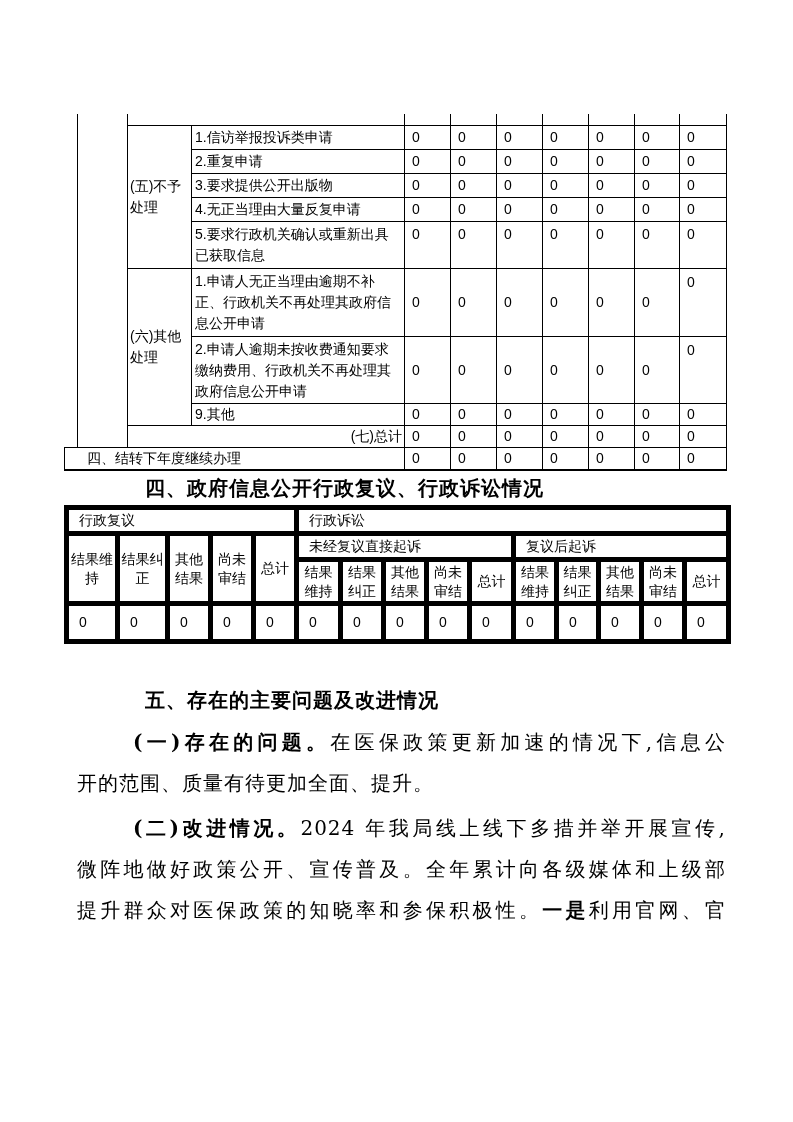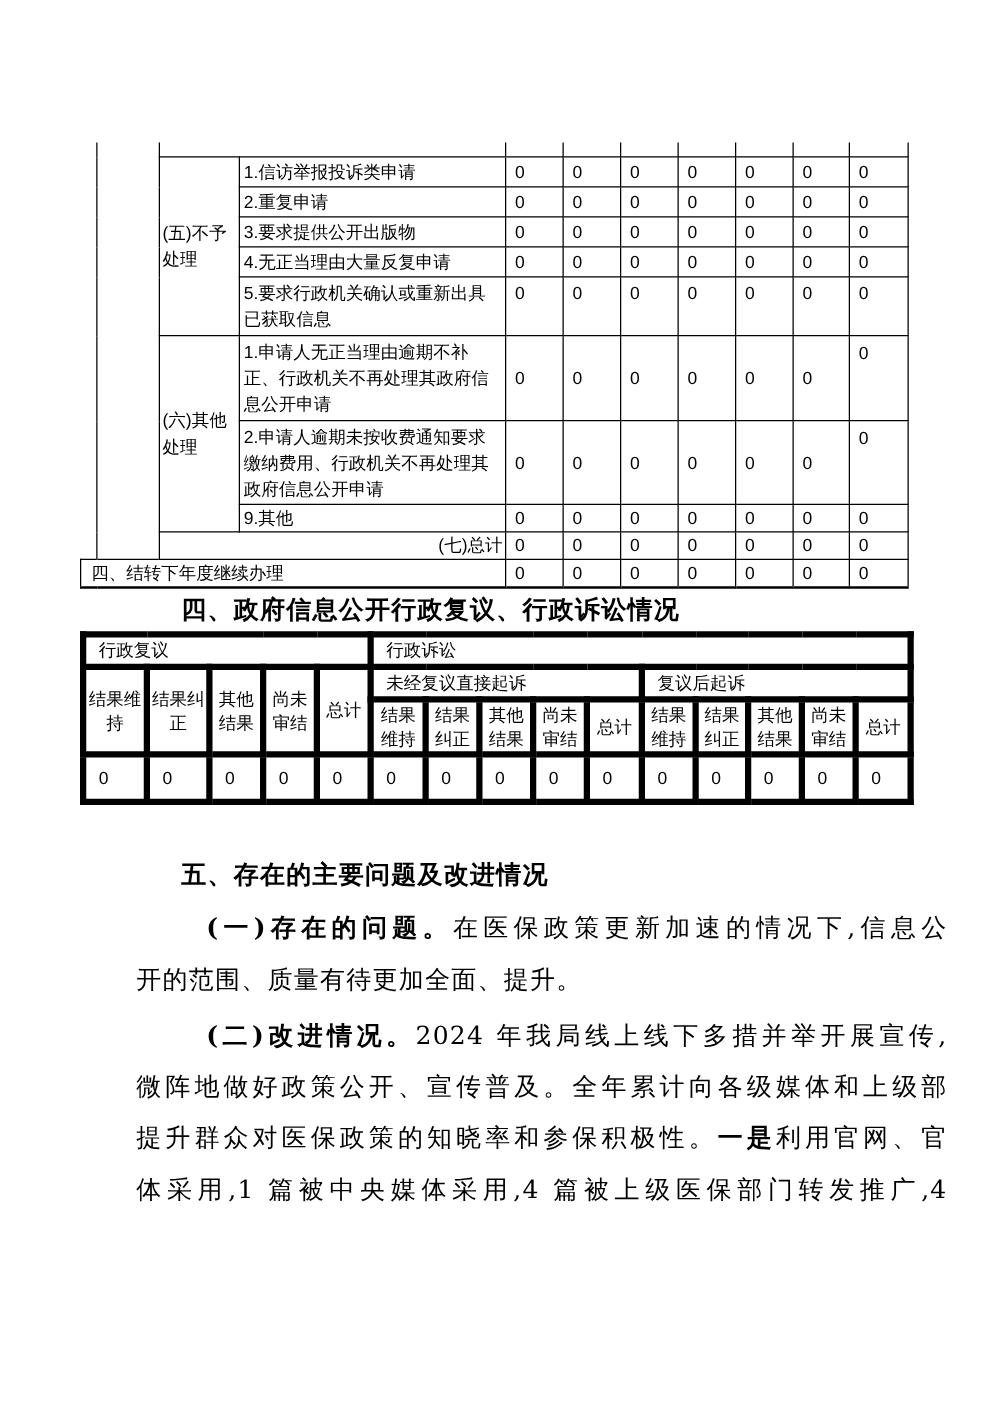--- a/index.html
+++ b/index.html
@@ -17,21 +17,21 @@
   table.t1 td.filler{border:none;}
   table.t1 td.colA{border-top:none;border-bottom:none;}
   table.t1 tr.stub td{height:11px;padding:0;}
   table.t1 td.stubbc{border:none;border-bottom:1px solid #000;}
   table.t1 td.stubv{border-top:none;}
   table.t1 td.lbl{padding-left:3px;}
   table.t1 td.v{padding-left:7px;}
   table.t1 tr.vtop td.v{vertical-align:top;padding-top:2px;}
   table.t1 tr.lasttop td.v:last-child{vertical-align:top;padding-top:3px;}
   table.t1 td.totlbl{padding-left:10px;text-align:right;}
-  table.t1 td.carrylbl{padding-left:8px;}
+  table.t1 td.carrylbl{padding-left:22px;}
   table.t1 tr.carry td{border-bottom:2px solid #000;}
   
   .h4,.h5{
     position:absolute;left:145px;font-size:20px;font-weight:bold;
     letter-spacing:1px;line-height:26px;font-family:"Liberation Sans",sans-serif;
   }
   .h4{top:475px;}
   .h5{top:687px;}
   
   table.t2{
@@ -42,21 +42,21 @@
   table.t2 td{border:5px solid #000000;padding:0;vertical-align:middle;overflow:hidden;}
   table.t2 td.band{padding-left:10px;text-align:left;}
   table.t2 td.hc{text-align:center;}
   table.t2 td.thickL{border-left:2px solid #000;}
   table.t2 tr.vals td{padding-left:10px;}
   table.t2 tr.vals td:nth-child(6),table.t2 tr.vals td:nth-child(11){border-left:2px solid #000;}
   
   .para{
     position:absolute;left:77px;width:649px;
     font-family:"DejaVu Serif","Liberation Serif",serif;
-    font-size:20px;letter-spacing:1px;line-height:41px;margin-left:32px;
+    font-size:20px;letter-spacing:1px;line-height:41px;
   }
   .p1{top:722px;}
   .p2{top:808px;}
   .para .line{white-space:nowrap;}
   .para .line.fill{white-space:normal;text-align:justify;text-align-last:justify;}
   .para .line.ind{text-indent:56px;}
   .para b{font-weight:bold;}
 </style>
 </head>
 <body>
@@ -263,16 +263,15 @@
 
   <div class="h5">五、存在的主要问题及改进情况</div>
   <div class="para p1">
       <div class="line fill ind"><b>(一)存在的问题。</b><span>在医保政策更新加速的情况下,信息公</span></div>
       <div class="line"><span>开的范围、质量有待更加全面、提升。</span></div>
     </div>
   <div class="para p2">
       <div class="line fill ind"><b>(二)改进情况。</b><span>2024 年我局线上线下多措并举开展宣传,</span></div>
       <div class="line fill"><span>微阵地做好政策公开、宣传普及。全年累计向各级媒体和上级部</span></div>
       <div class="line fill"><span>提升群众对医保政策的知晓率和参保积极性。</span><b>一是</b><span>利用官网、官</span></div>
-      <div class="line fill"><span>体采用,1 篇被中央媒体采用,4 篇被上级医保部门转发推广,4</span></div>
     </div>
 
 </div>
 
 </body></html>

